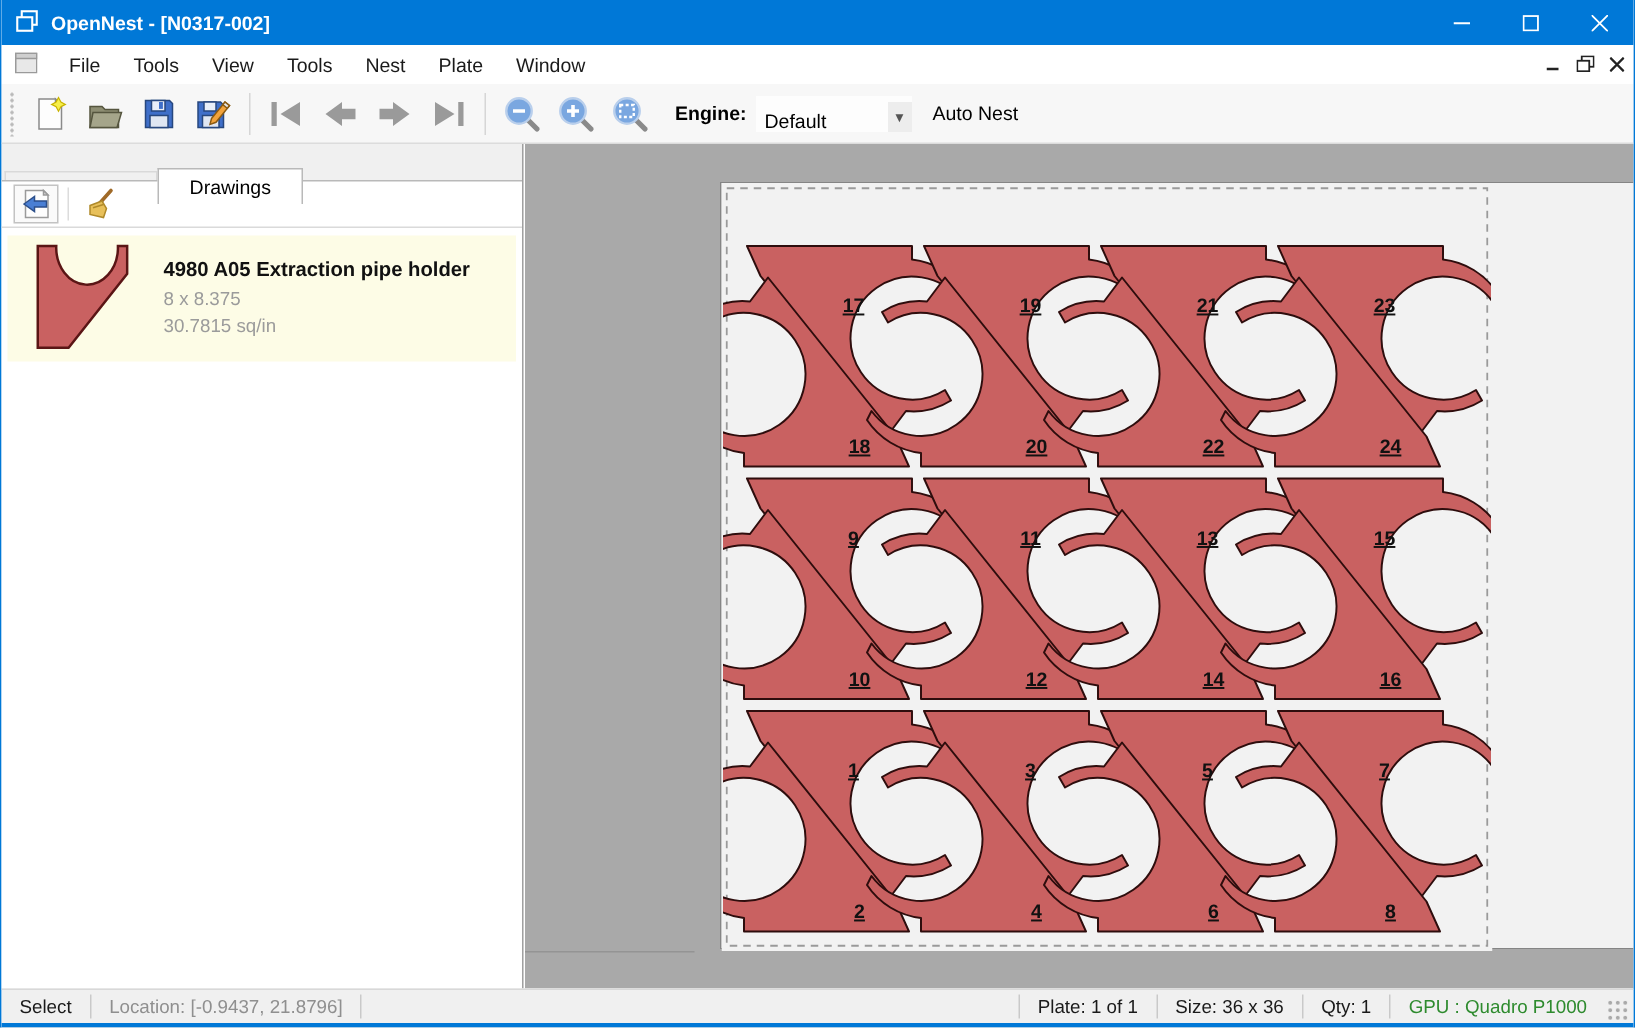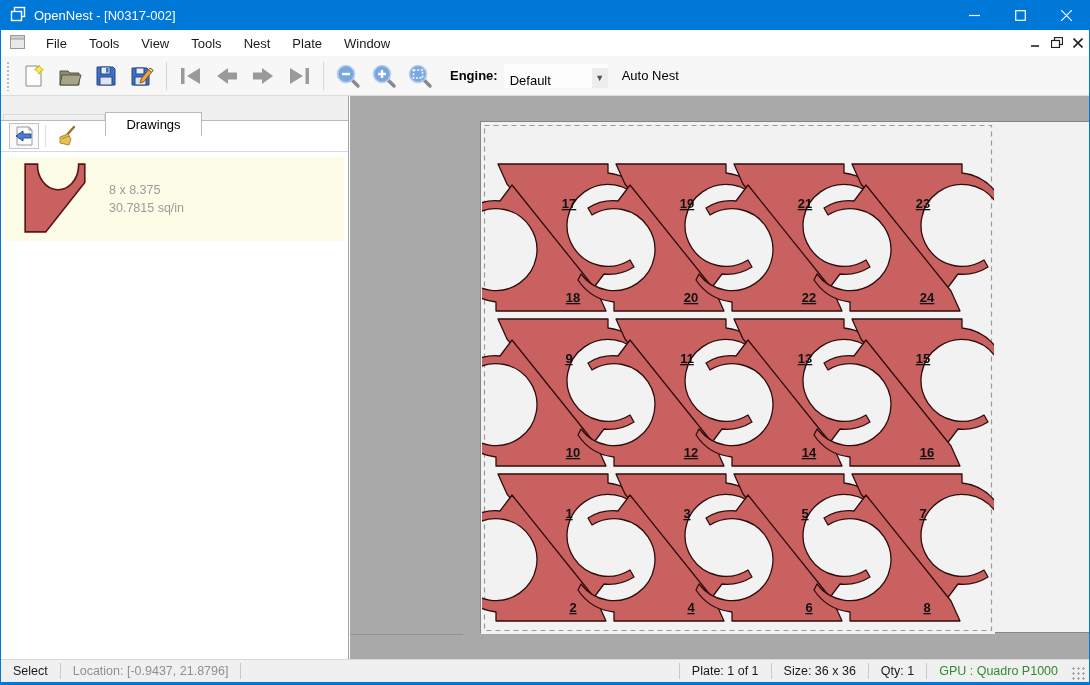--- a/index.html
+++ b/index.html
@@ -2,21 +2,21 @@
 <html><head>
 <meta charset="utf-8">
 <style>
   * { margin:0; padding:0; box-sizing:border-box; }
   html,body { width:1090px; height:685px; font-family:"Liberation Sans", sans-serif; }
   #window { position:relative; width:1090px; height:685px; background:#fff; overflow:hidden;
             border-left:1px solid #0078d7; border-right:1px solid #0078d7; }
 
   
   #titlebar { position:absolute; left:0; top:0; width:100%; height:30px; background:#0078d7;
-              display:flex; align-items:center; color:#fff; font-size:13px; }
+              display:flex; align-items:center; color:#fff; font-size:13px;font-weight:bold; }
   #titlebar .appicon { margin:0 8px 0 9px; }
   #titlebar .caption-btns { position:absolute; right:0; top:0; height:30px; display:flex; }
   .cap-btn { width:46px; height:30px; display:flex; align-items:center; justify-content:center; }
 
   
   #menubar { position:absolute; left:0; top:30px; width:100%; height:26px; background:#ffffff;
              display:flex; align-items:center; font-size:13px; color:#1a1a1a; }
   .mdi-icon { margin:0 10px 0 9px; }
   .menu-item { padding:4px 11px; }
   .mdi-btns { position:absolute; right:6px; top:0; height:26px; display:flex; align-items:center; gap:10px; }
@@ -250,20 +250,21 @@
             <path d="M4,12 l8,-3 3,5 -2,6 -9,-2 z" fill="#e8c05a" stroke="#b08a2a"></path>
             <path d="M6,13.5 l7,-2.2" stroke="#b08a2a" stroke-width="1"></path>
           </svg>
         </div>
       </div>
       <div id="drawing-item">
         <svg id="thumb" width="70" height="74" viewBox="0 0 64 72">
           <path d="M2,2 L14,2 A20,24 0 0 0 54,4 L54,2 L60,2 L60,20 L22,68 L2,68 Z" fill="#c96161" stroke="#5a1515" stroke-width="1.6"></path>
         </svg>
         <div id="item-text">
+          <div id="item-title">4980 A05 Extraction pipe holder</div>
           <div class="item-sub">8 x 8.375</div>
           <div class="item-sub">30.7815 sq/in</div>
         </div>
       </div>
     </div>
   </div>
 
   <div id="canvas">
     <div id="bed-line"></div>
     <div id="plate">

